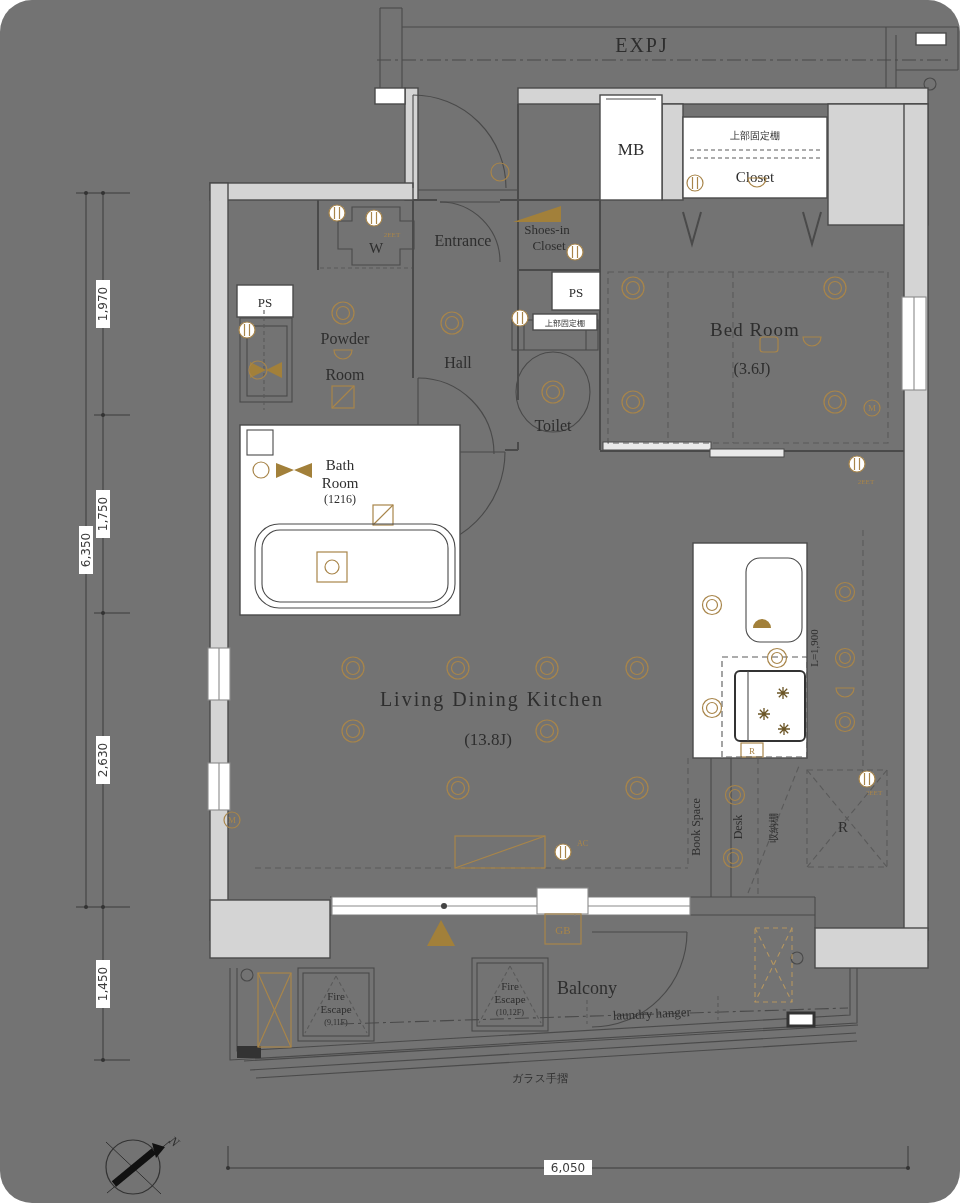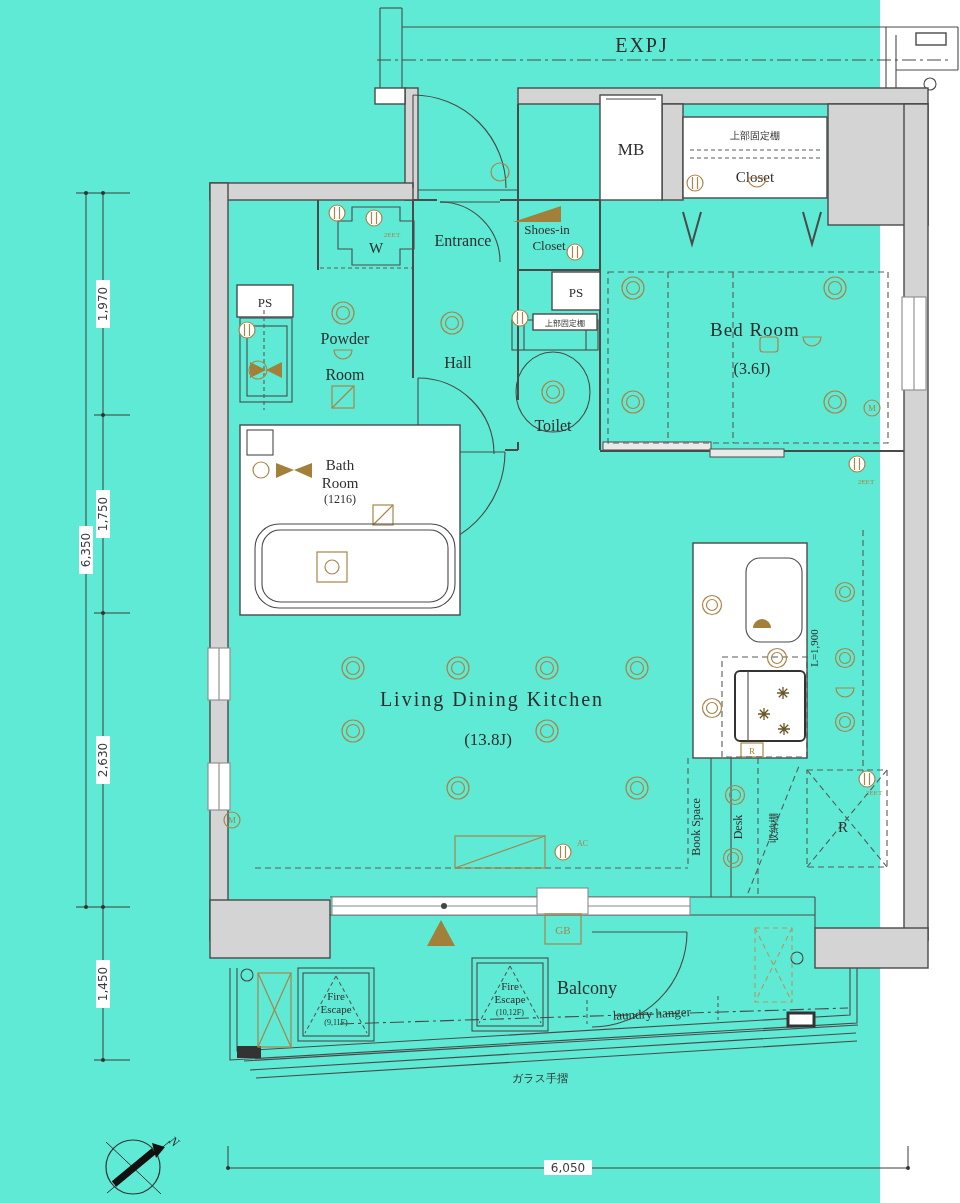--- a/index.html
+++ b/index.html
@@ -1,16 +1,16 @@
 <!DOCTYPE html>
 <html><head>
 <meta charset="utf-8">
 <style>
   html,body{margin:0;padding:0;background:#ffffff;}
-  .stage{width:880px;height:1203px;position:relative;background:#5eead4;}
+  .stage{width:960px;height:1203px;position:relative;background:#737373;border-radius:32px;}
   svg{display:block;}
   text{font-family:"Liberation Serif",serif;fill:#2e2e2e;}
   .w{fill:#d4d4d4;stroke:#4a4a4a;stroke-width:1.4;}
   .wh{fill:#ffffff;stroke:#4a4a4a;stroke-width:1.4;}
   .ln{stroke:#4a4a4a;stroke-width:2;fill:none;}
   .tn{stroke:#4a4a4a;stroke-width:1.1;fill:none;}
   .dash{stroke:#5a5a5a;stroke-width:1.1;fill:none;stroke-dasharray:6 4;}
   .dashs{stroke:#5a5a5a;stroke-width:1.1;fill:none;stroke-dasharray:4 3;}
   .dashdot{stroke:#4a4a4a;stroke-width:1.1;fill:none;stroke-dasharray:14 4 3 4;}
   .tan{stroke:#a8854a;fill:none;stroke-width:1.2;}

